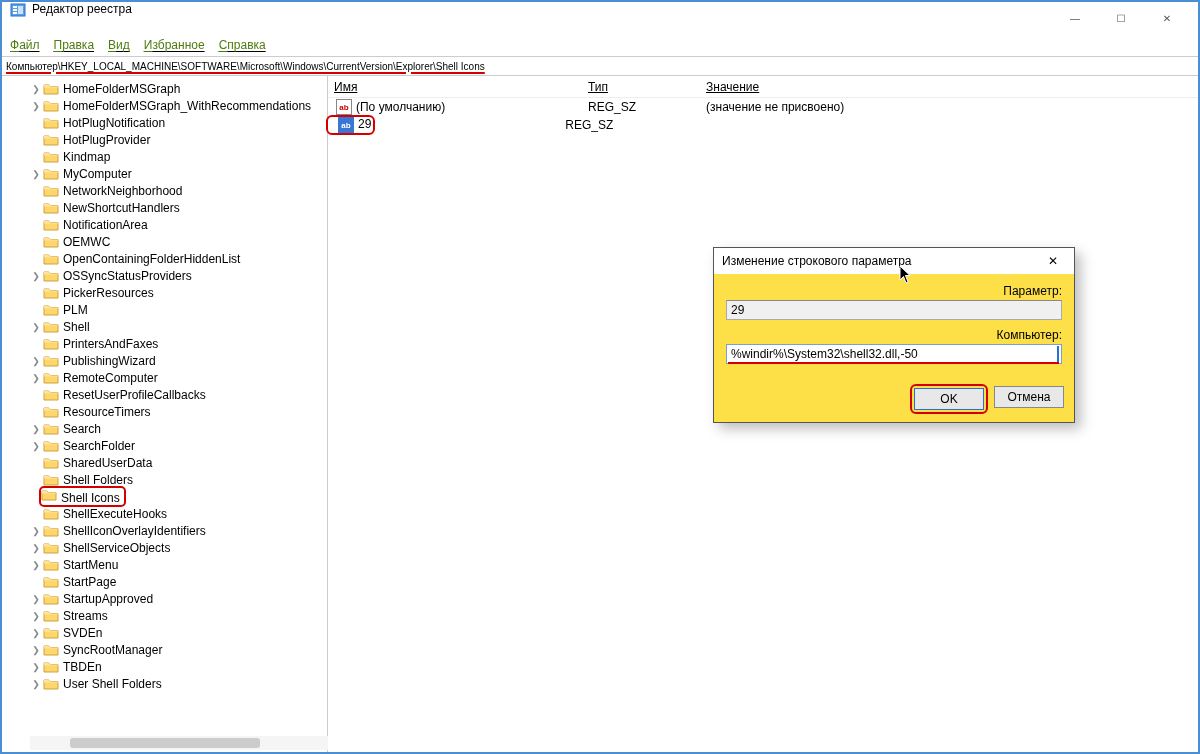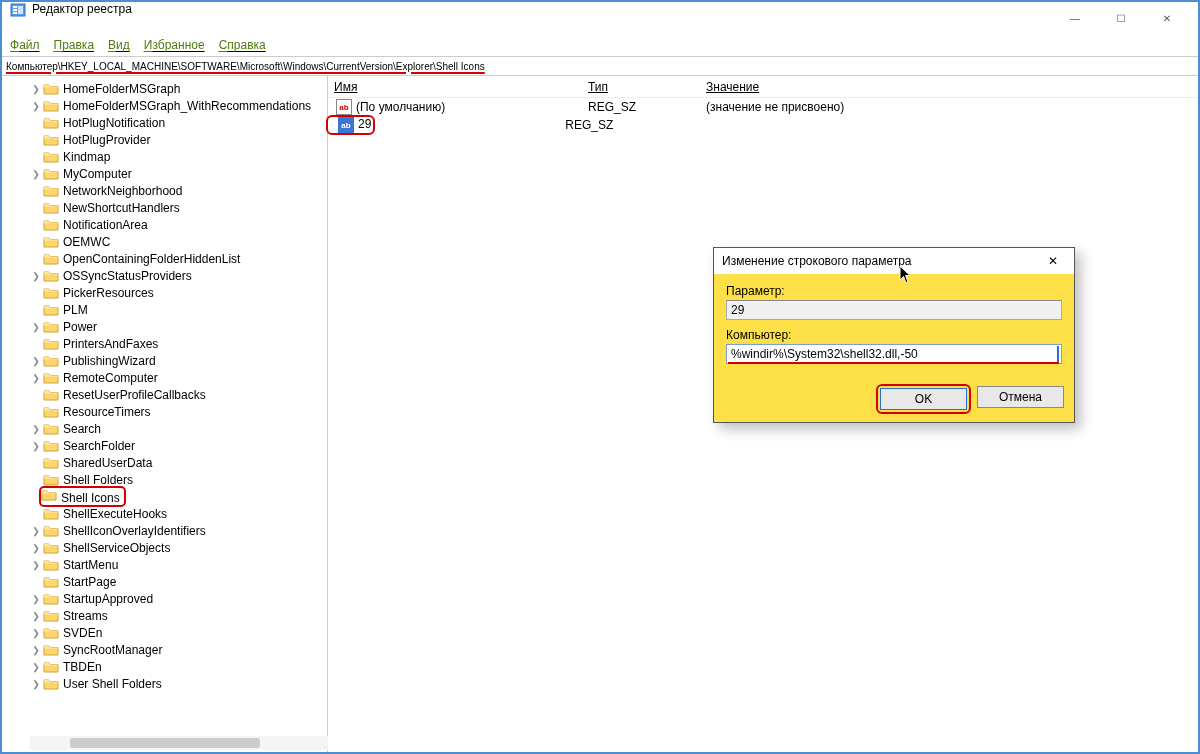--- a/index.html
+++ b/index.html
@@ -33,28 +33,28 @@
   .regicon.sel { background:#3a76d6; color:#fff; border-color:#3a76d6;}
   .listrow .nm { width:232px; }
   .listrow .tp { width:118px; }
   .listrow .vl { flex:1; }
   .hl29 { outline:2px solid #d40000; border-radius:4px; padding: 0 2px; background:#fff;}
   .dialog { position:absolute; left:385px; top:171px; width:362px; background:#fde047; border:1px solid #555; box-shadow:6px 6px 12px rgba(0,0,0,.25); font-size:12px; }
   .dlg-title { height:26px; display:flex; align-items:center; padding:0 8px; background:#fff; }
   .dlg-title .t { flex:1; color:#000; font-size:12px;}
   .dlg-close { width:26px; text-align:center; cursor:default;}
   .dlg-body { padding:10px 12px 4px 12px; }
-  .dlg-label { font-size:12px; color:#000; margin-bottom:2px;}
+  .dlg-label { font-size:12px; color:#000; margin-bottom:2px;text-align:right;}
   .dlg-ro { border:1px solid #aaa; border-top-color:#888; background:#f0f0f0; padding:2px 4px; height:20px; margin-bottom:8px; font-size:12px;}
   .dlg-input-wrap { position:relative; margin-bottom:12px;}
   .dlg-input { width:100%; border:1px solid #7a9fd4; height:20px; padding:1px 4px; font-size:12px; background:#fff; }
   .dlg-input-underline { position:absolute; left:2px; right:3px; bottom:0px; height:2px; background:#d40000;}
   .dlg-input-caret { position:absolute; right:3px; top:2px; bottom:2px; width:2px; background:#2a6fd6;}
   .dlg-btns { display:flex; justify-content:flex-end; padding:6px 10px 10px 10px; gap:8px;}
-  .dlg-btn { width:87px; height:22px; border:1px solid #888; background:#e8e8e8; font-size:12px; display:flex; align-items:center; justify-content:center; }
+  .dlg-btn { width:70px; height:22px; border:1px solid #888; background:#e8e8e8; font-size:12px; display:flex; align-items:center; justify-content:center; }
   .dlg-btn.ok { border:1px solid #2a6fd6; }
   .okwrap { outline:2px solid #d40000; border-radius:4px; padding:2px;}
   .cursor { position:absolute; left:571px; top:189px; width:14px; height:20px; }
   .cursor svg { width:14px; height:20px; }
   .hscroll { position:absolute; left:28px; bottom:2px; width:298px; height:14px; background:#f5f5f5;}
   .hscroll .thumb { position:absolute; left:40px; top:2px; height:10px; width:190px; background:#ccc; border-radius:3px;}
 </style>
 </head>
 <body>
 
@@ -237,21 +237,21 @@
         <span class="treelabel">PLM</span>
       </div>
       <div class="treeitem">
         <span class="treechev">❯</span>
         <span class="foldericon">
           <svg viewBox="0 0 16 14">
             <path d="M1 3 L6 3 L7.5 4.5 L15 4.5 L15 12 L1 12 Z" fill="#ffd66e" stroke="#c9a43a"></path>
             <path d="M1 3 L6 3 L7.5 4.5 L15 4.5 L15 5.5 L1 5.5 Z" fill="#ffe39a"></path>
           </svg>
         </span>
-        <span class="treelabel">Power</span>
+        <span class="treelabel">Shell</span>
       </div>
       <div class="treeitem">
         <span class="treechev"></span>
         <span class="foldericon">
           <svg viewBox="0 0 16 14">
             <path d="M1 3 L6 3 L7.5 4.5 L15 4.5 L15 12 L1 12 Z" fill="#ffd66e" stroke="#c9a43a"></path>
             <path d="M1 3 L6 3 L7.5 4.5 L15 4.5 L15 5.5 L1 5.5 Z" fill="#ffe39a"></path>
           </svg>
         </span>
         <span class="treelabel">PrintersAndFaxes</span>

